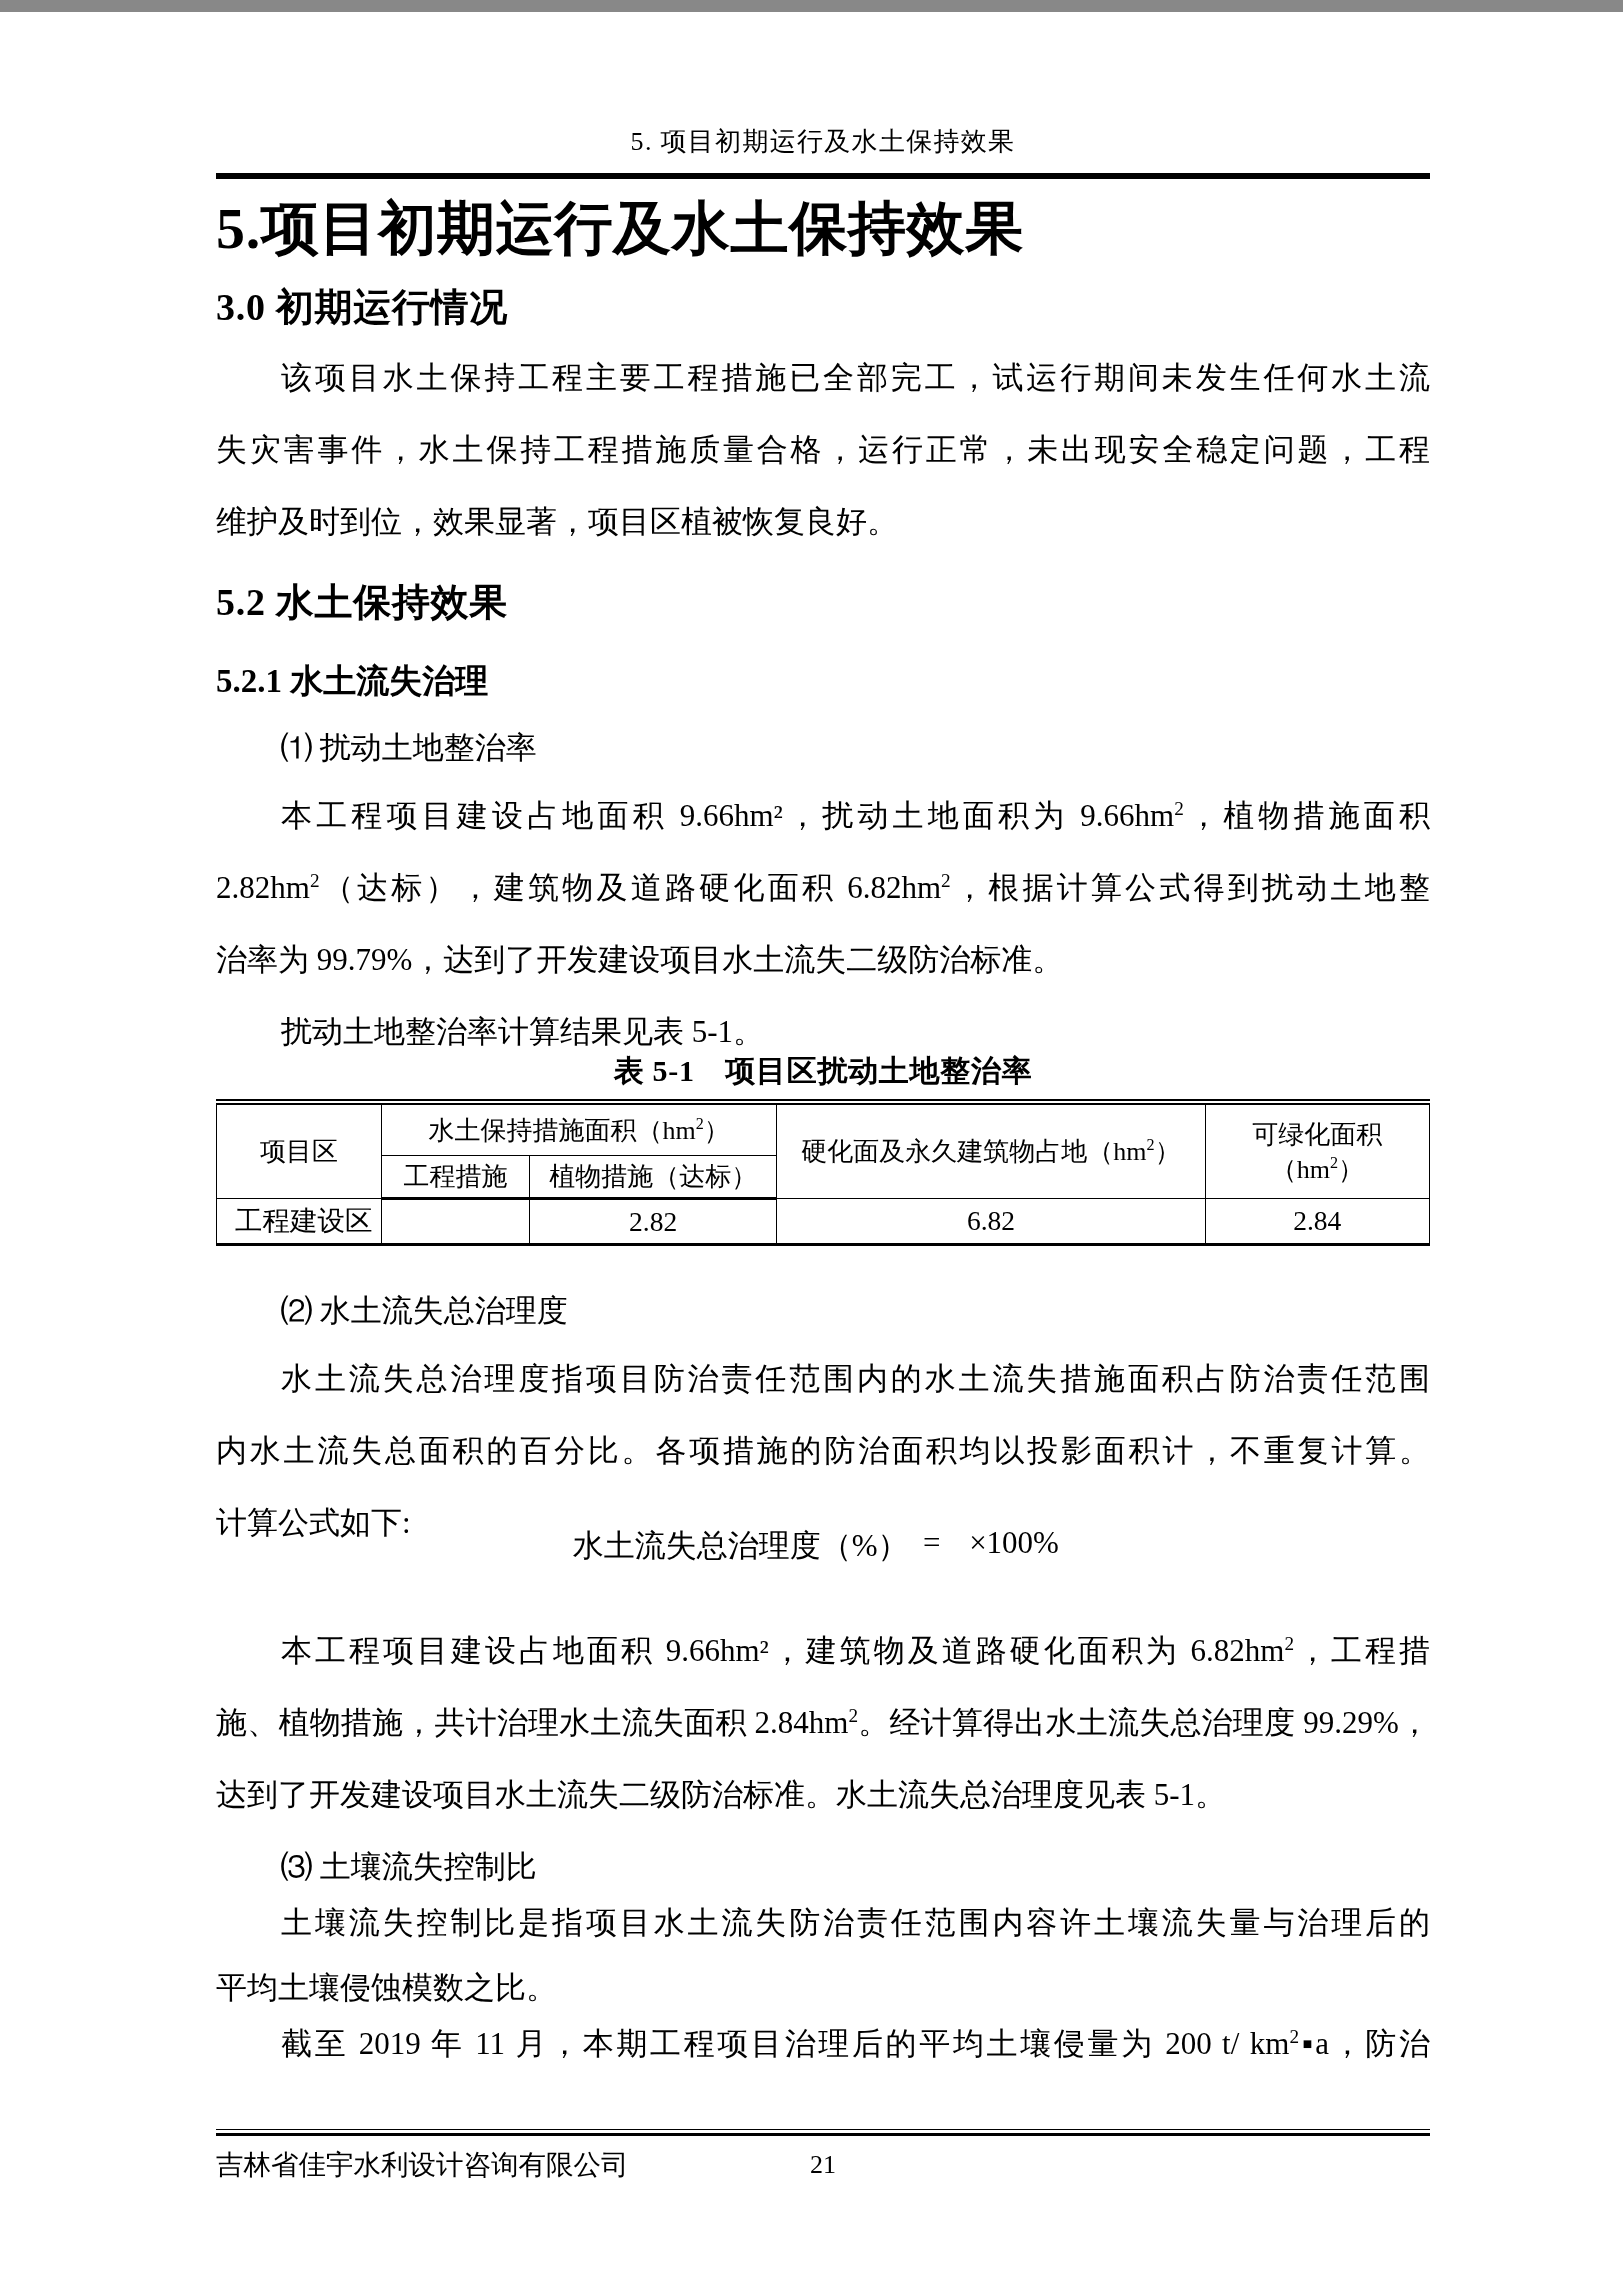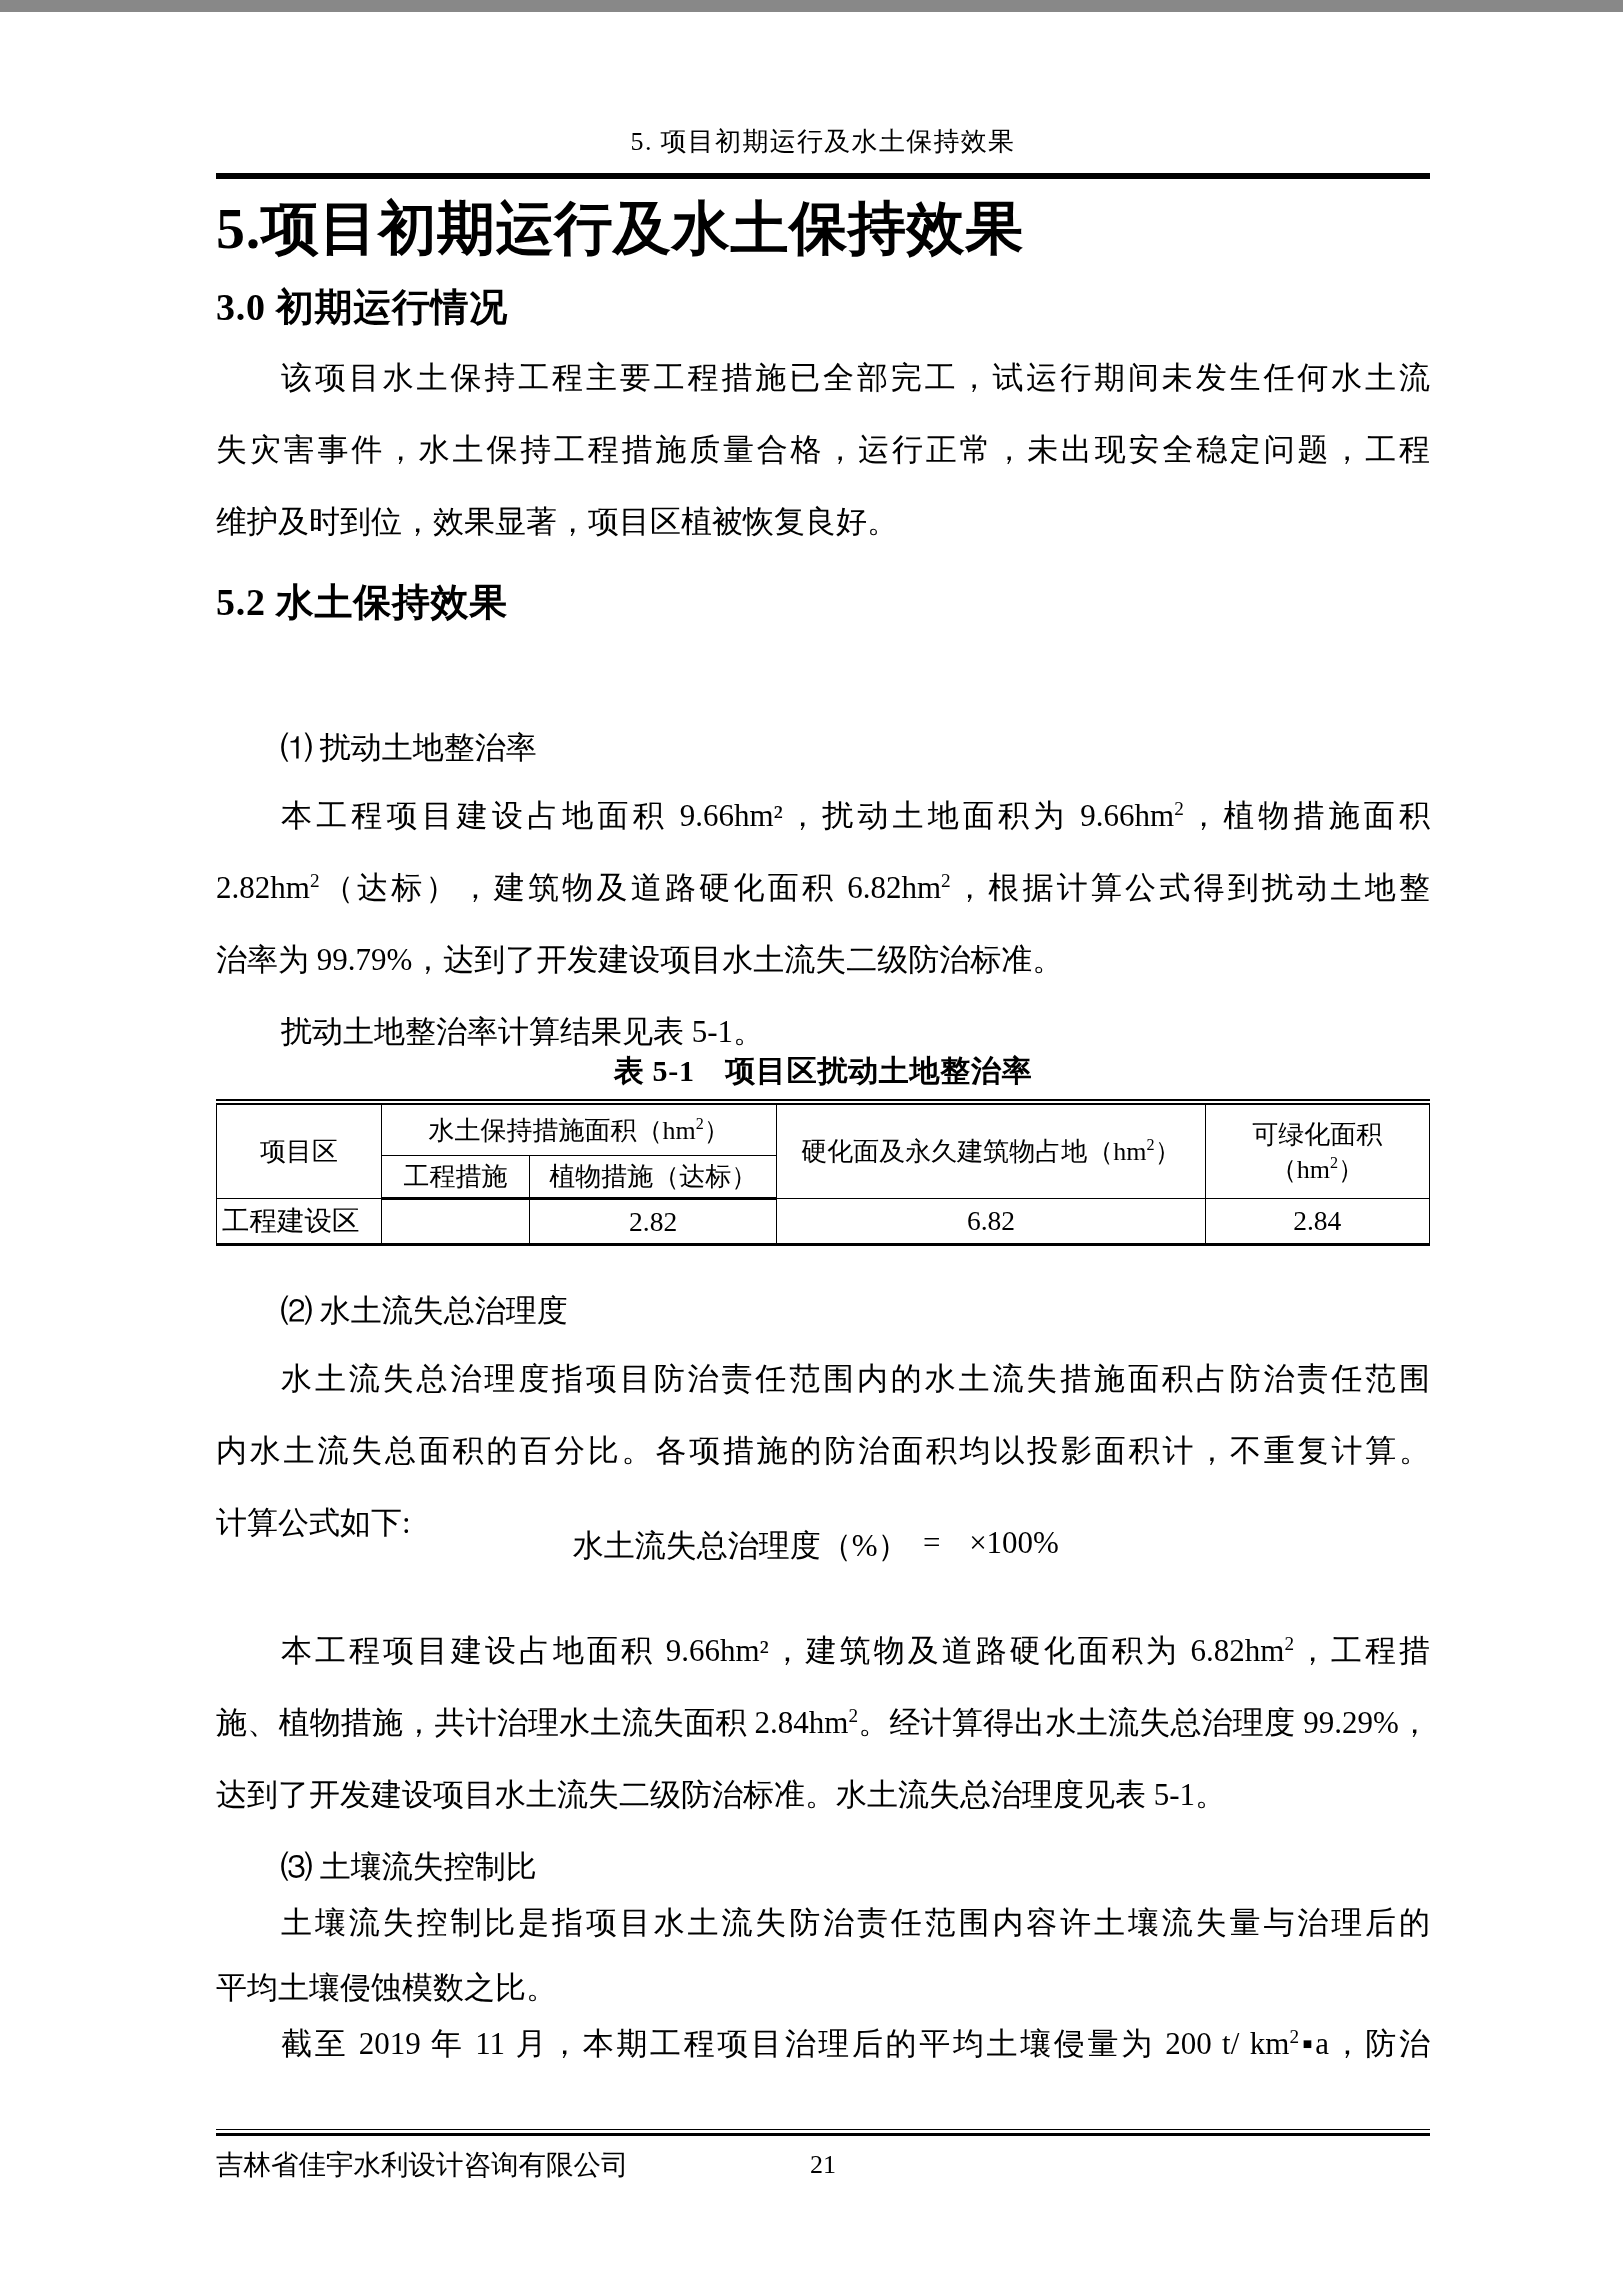--- a/index.html
+++ b/index.html
@@ -64,21 +64,21 @@
     font-weight:normal;
     text-align:center;
     vertical-align:middle;
     padding:0 3.9px;
   }
   .t51 th{font-size:26px;}
   .t51 td{font-size:27.5px;}
   .t51 tr.r1 th{height:50px;}
   .t51 tr.r2 th{height:41px;border-bottom:3.3px solid #000;}
   .t51 tr.r3 td{height:43px;}
-  .t51 td.cell-region{text-align:left;padding-left:5px;}
+  .t51 td.cell-region{text-align:left;padding-left:18px;}
 
   .item-2{top:1263px;}
   .p-total-control{top:1331px;}
   .formula{
     top:1513px;height:98px;
     display:flex;justify-content:center;
     font-size:31px;
   }
   .formula .gap{margin:0 14.4px;}
   .frac{display:inline-block;text-align:center;font-size:22px;line-height:1.25;}
@@ -118,20 +118,21 @@
   <div class="abs h2 h2-51">3.0 初期运行情况</div>
 
   <div class="abs p-intro">
       <div class="line i j">该项目水土保持工程主要工程措施已全部完工，试运行期间未发生任何水土流</div>
       <div class="line j">失灾害事件，水土保持工程措施质量合格，运行正常，未出现安全稳定问题，工程</div>
       <div class="line">维护及时到位，效果显著，项目区植被恢复良好。</div>
     </div>
 
   <div class="abs h2 h2-52">5.2 水土保持效果</div>
 
+  <div class="abs h3">5.2.1 水土流失治理</div>
 
   <div class="abs item-1">
     <div class="line i">⑴ 扰动土地整治率</div>
   </div>
 
   <div class="abs p-disturbed">
       <div class="line i j">本工程项目建设占地面积 9.66hm²，扰动土地面积为 9.66hm<sup>2</sup>，植物措施面积</div>
       <div class="line j">2.82hm<sup>2</sup>（达标），建筑物及道路硬化面积 6.82hm<sup>2</sup>，根据计算公式得到扰动土地整</div>
       <div class="line">治率为 99.79%，达到了开发建设项目水土流失二级防治标准。</div>
     </div>

